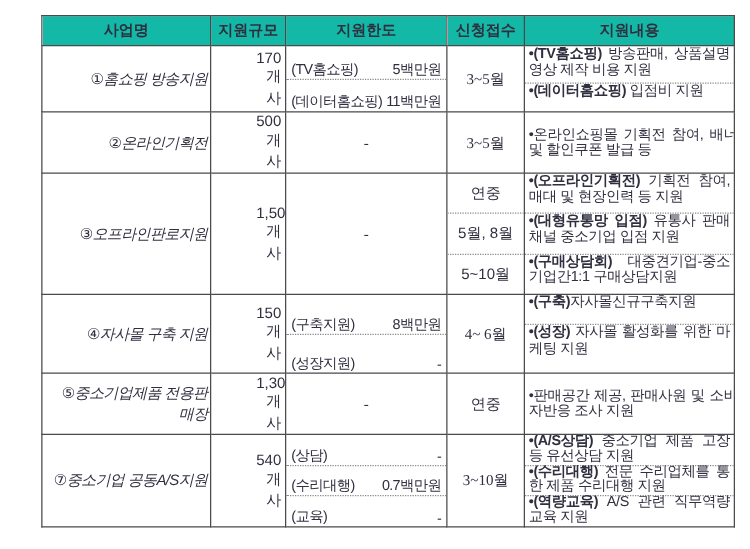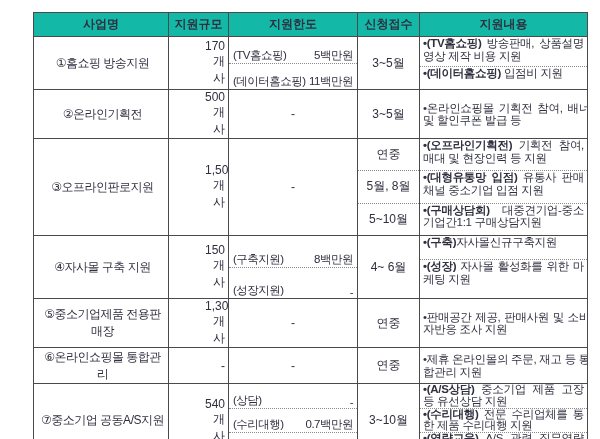--- a/index.html
+++ b/index.html
@@ -11,25 +11,25 @@
     position:absolute;left:33px;top:12px;width:554px;
     border-collapse:collapse;table-layout:fixed;
   }
   table.grid th, table.grid td{
     border:1px solid #4a4a4a;padding:0;vertical-align:middle;
     font-size:12px;color:#2f2f3f;overflow:hidden;
   }
   th.hdr{
     background:#14b8a6;font-weight:bold;font-size:13px;text-align:center;height:23px;
   }
-  .c-name{text-align:center;}
+  .c-name{text-align:right;font-style:italic;}
   .c-name .nm{display:block;padding:0 2px 0 5px;font-size:12px;letter-spacing:-0.5px;}
   .c-scale{text-align:right;}
   .c-scale .sc{display:block;padding-right:3px;font-size:12px;margin-left:36px;}
-  .c-center{text-align:center;}
+  .c-center{text-align:center;font-family:Liberation Serif, serif;}
   .stack{display:flex;flex-direction:column;width:100%;}
   .sub{border-top:1px dotted #8a8a8a;}
   .limit-row{display:flex;align-items:flex-end;justify-content:space-between;padding:0 4px;font-size:11.5px;letter-spacing:-0.5px;}
   .apply-row{display:flex;align-items:center;justify-content:center;font-size:12px;}
   .content-cell{display:flex;padding:0 3px;}
   .jt{width:100%;text-align:justify;font-size:11.5px;line-height:12.5px;letter-spacing:-0.3px;word-break:break-all;}
   .tight .jt{line-height:11.5px;}
   .jt b{font-weight:bold;}
   .content-single{padding:0 3px;}
 </style>
@@ -175,33 +175,20 @@
       <td class="c-scale">
             <span class="sc">1,300개사</span>
           </td>
       <td class="c-center"><span>-</span></td>
       <td class="c-center"><span>연중</span></td>
       <td>
             <div class="content-single jt"><b></b><span>•판매공간 제공, 판매사원 및 소비자반응 조사 지원</span></div>
           </td>
     </tr>
 
-    <tr style="height:36px">
-      <td class="c-name">
-            <span class="nm">⑥온라인쇼핑몰 통합관리</span>
-          </td>
-      <td class="c-scale">
-            <span class="sc">-</span>
-          </td>
-      <td class="c-center"><span>-</span></td>
-      <td class="c-center"><span>연중</span></td>
-      <td>
-            <div class="content-single jt"><b></b><span>•제휴 온라인몰의 주문, 재고 등 통합관리 지원</span></div>
-          </td>
-    </tr>
 
     <tr style="height:74px">
       <td class="c-name">
             <span class="nm">⑦중소기업 공동A/S지원</span>
           </td>
       <td class="c-scale">
             <span class="sc">540개사</span>
           </td>
       <td>
         <div class="stack" style="height:73px">

